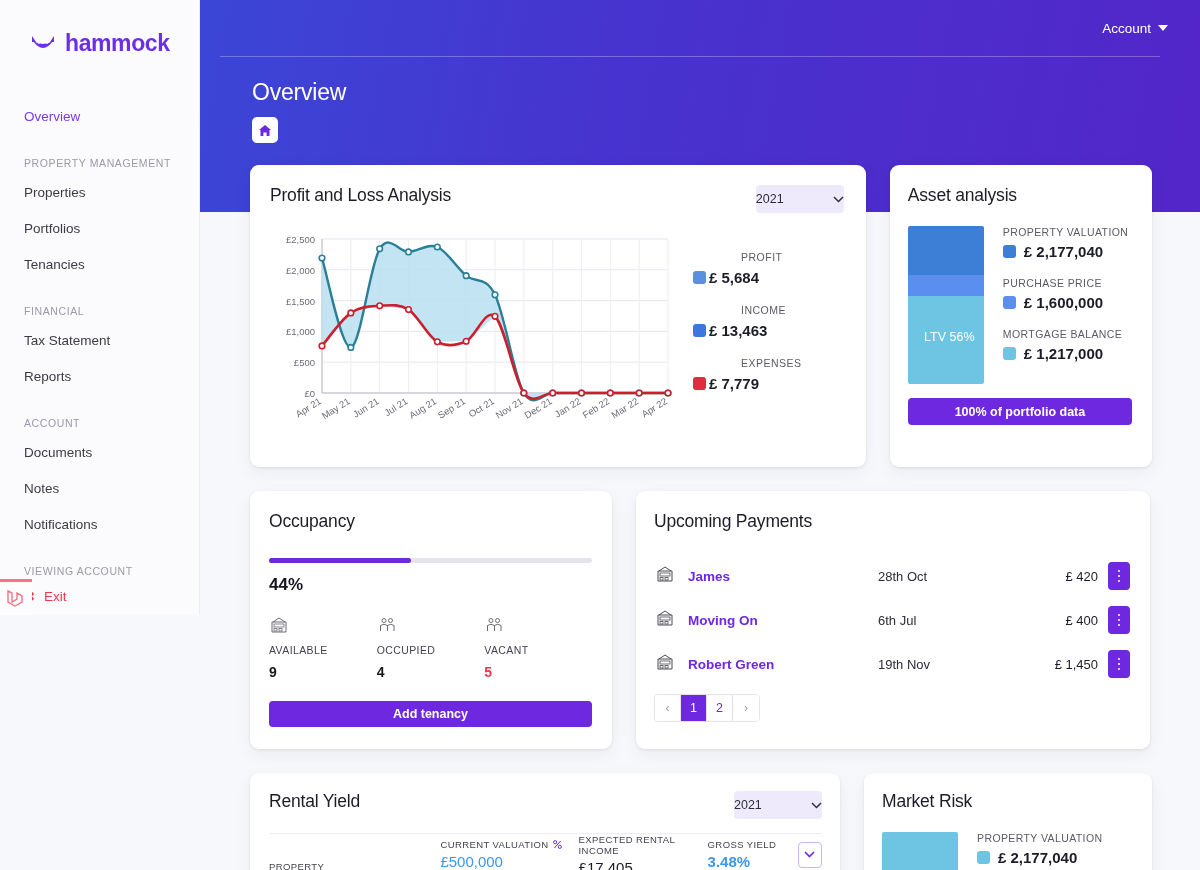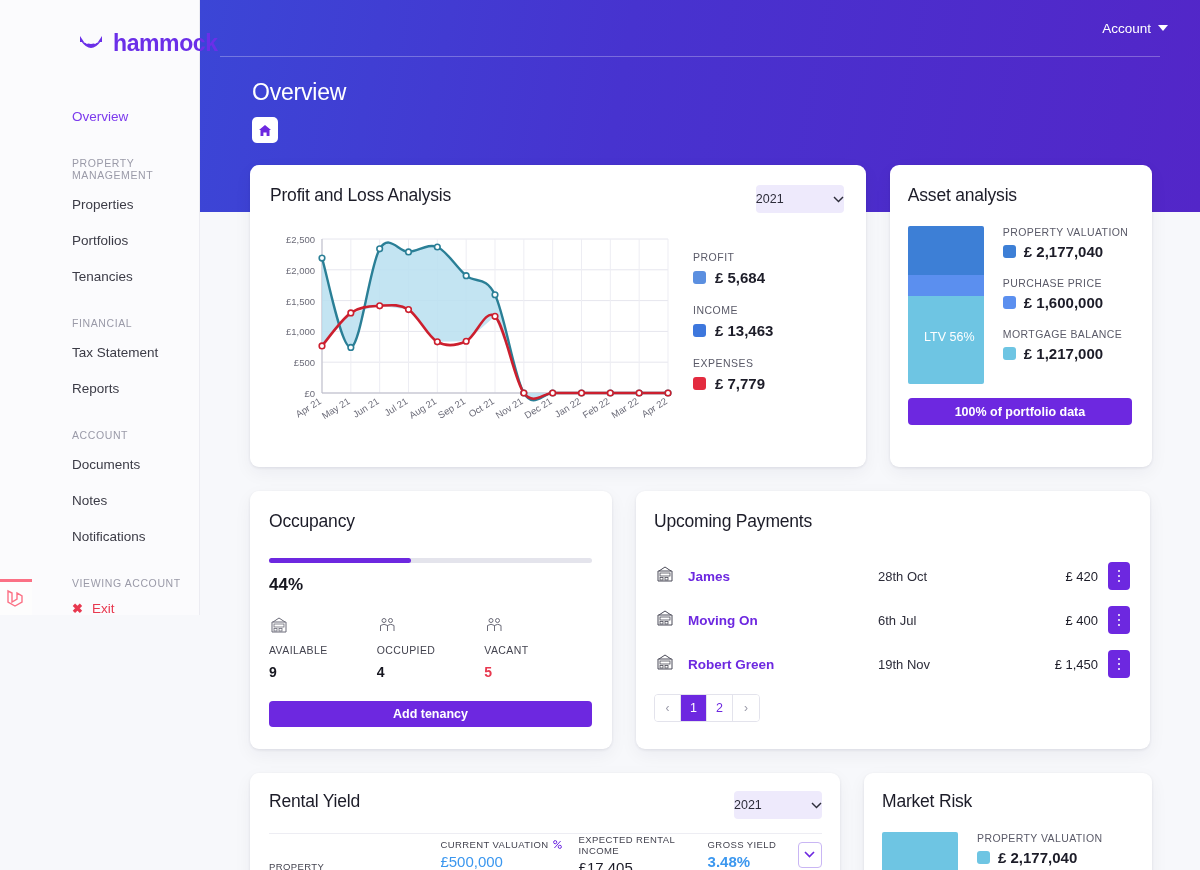--- a/index.html
+++ b/index.html
@@ -8,21 +8,21 @@
     font-family: "Liberation Sans", sans-serif;
     background: #f7f8fb;
     overflow: hidden;
   }
   .app { position: relative; width: 1200px; height: 870px; display: flex; }
 
   
   .sidebar {
     width: 200px; height: 615px; background: #fbfbfd;
     border-right: 1px solid #ececf2;
-    flex: 0 0 200px; position: relative; z-index: 5; padding-left: 48px;
+    flex: 0 0 200px; position: relative; z-index: 5;
   }
   .logo-wrap { display: flex; align-items: center; gap: 9px; padding: 30px 0 0 30px; }
   .logo-mark { width: 26px; height: 22px; position: relative; }
   .logo-text { font-size: 23px; font-weight: 700; color: #6b2fe8; letter-spacing: -0.4px; }
   .nav { margin-top: 42px; }
   .nav-item {
     display: block; padding: 8px 0 8px 24px;
     font-size: 13.5px; color: #3b3b46; cursor: pointer;
     line-height: 20px;
   }
@@ -74,22 +74,22 @@
   .pl-head { display: flex; align-items: flex-start; justify-content: space-between; }
   .yr-select {
     width: 88px; height: 28px; background: #eeeafc; border-radius: 4px;
     display: flex; align-items: center; justify-content: space-between;
     padding: 0 0; font-size: 12.5px; color: #2d2d3a; cursor: pointer;
   }
   .chev { width: 11px; height: 7px; }
   .pl-body { display: flex; margin-top: 14px; }
   .chart-box { width: 405px; height: 215px; position: relative; }
   .legend { padding: 24px 0 0 18px; }
-  .legend-lbl { font-size: 10.5px; letter-spacing: 0.5px; color: #5a5a68; text-transform: uppercase; }
-  .legend-val { display: flex; align-items: center; gap: 9px; margin: 6px 16px 18px 0; }
+  .legend-lbl { font-size: 10.5px; letter-spacing: 0.5px; color: #5a5a68; text-transform: uppercase; margin-left: 48px; }
+  .legend-val { display: flex; align-items: center; gap: 3px; margin: 6px 16px 18px 0; }
   .sw { width: 13px; height: 13px; border-radius: 3px; }
   .legend-amt { font-size: 15px; font-weight: 700; color: #1c1c28; }
 
   
   .asset-card { width: 288px; height: 302px; padding: 20px 20px 0 18px; }
   .asset-body { display: flex; margin-top: 20px; }
   .stack { width: 76px; height: 158px; border-radius: 2px; overflow: hidden; position: relative; display: flex; flex-direction: column; }
   .stack-seg { width: 100%; }
   .stack-label { position: absolute; left: 7px; right: 0; text-align: center; color: #fff; font-size: 12.5px; }
   .asset-legend { padding-left: 19px; }

